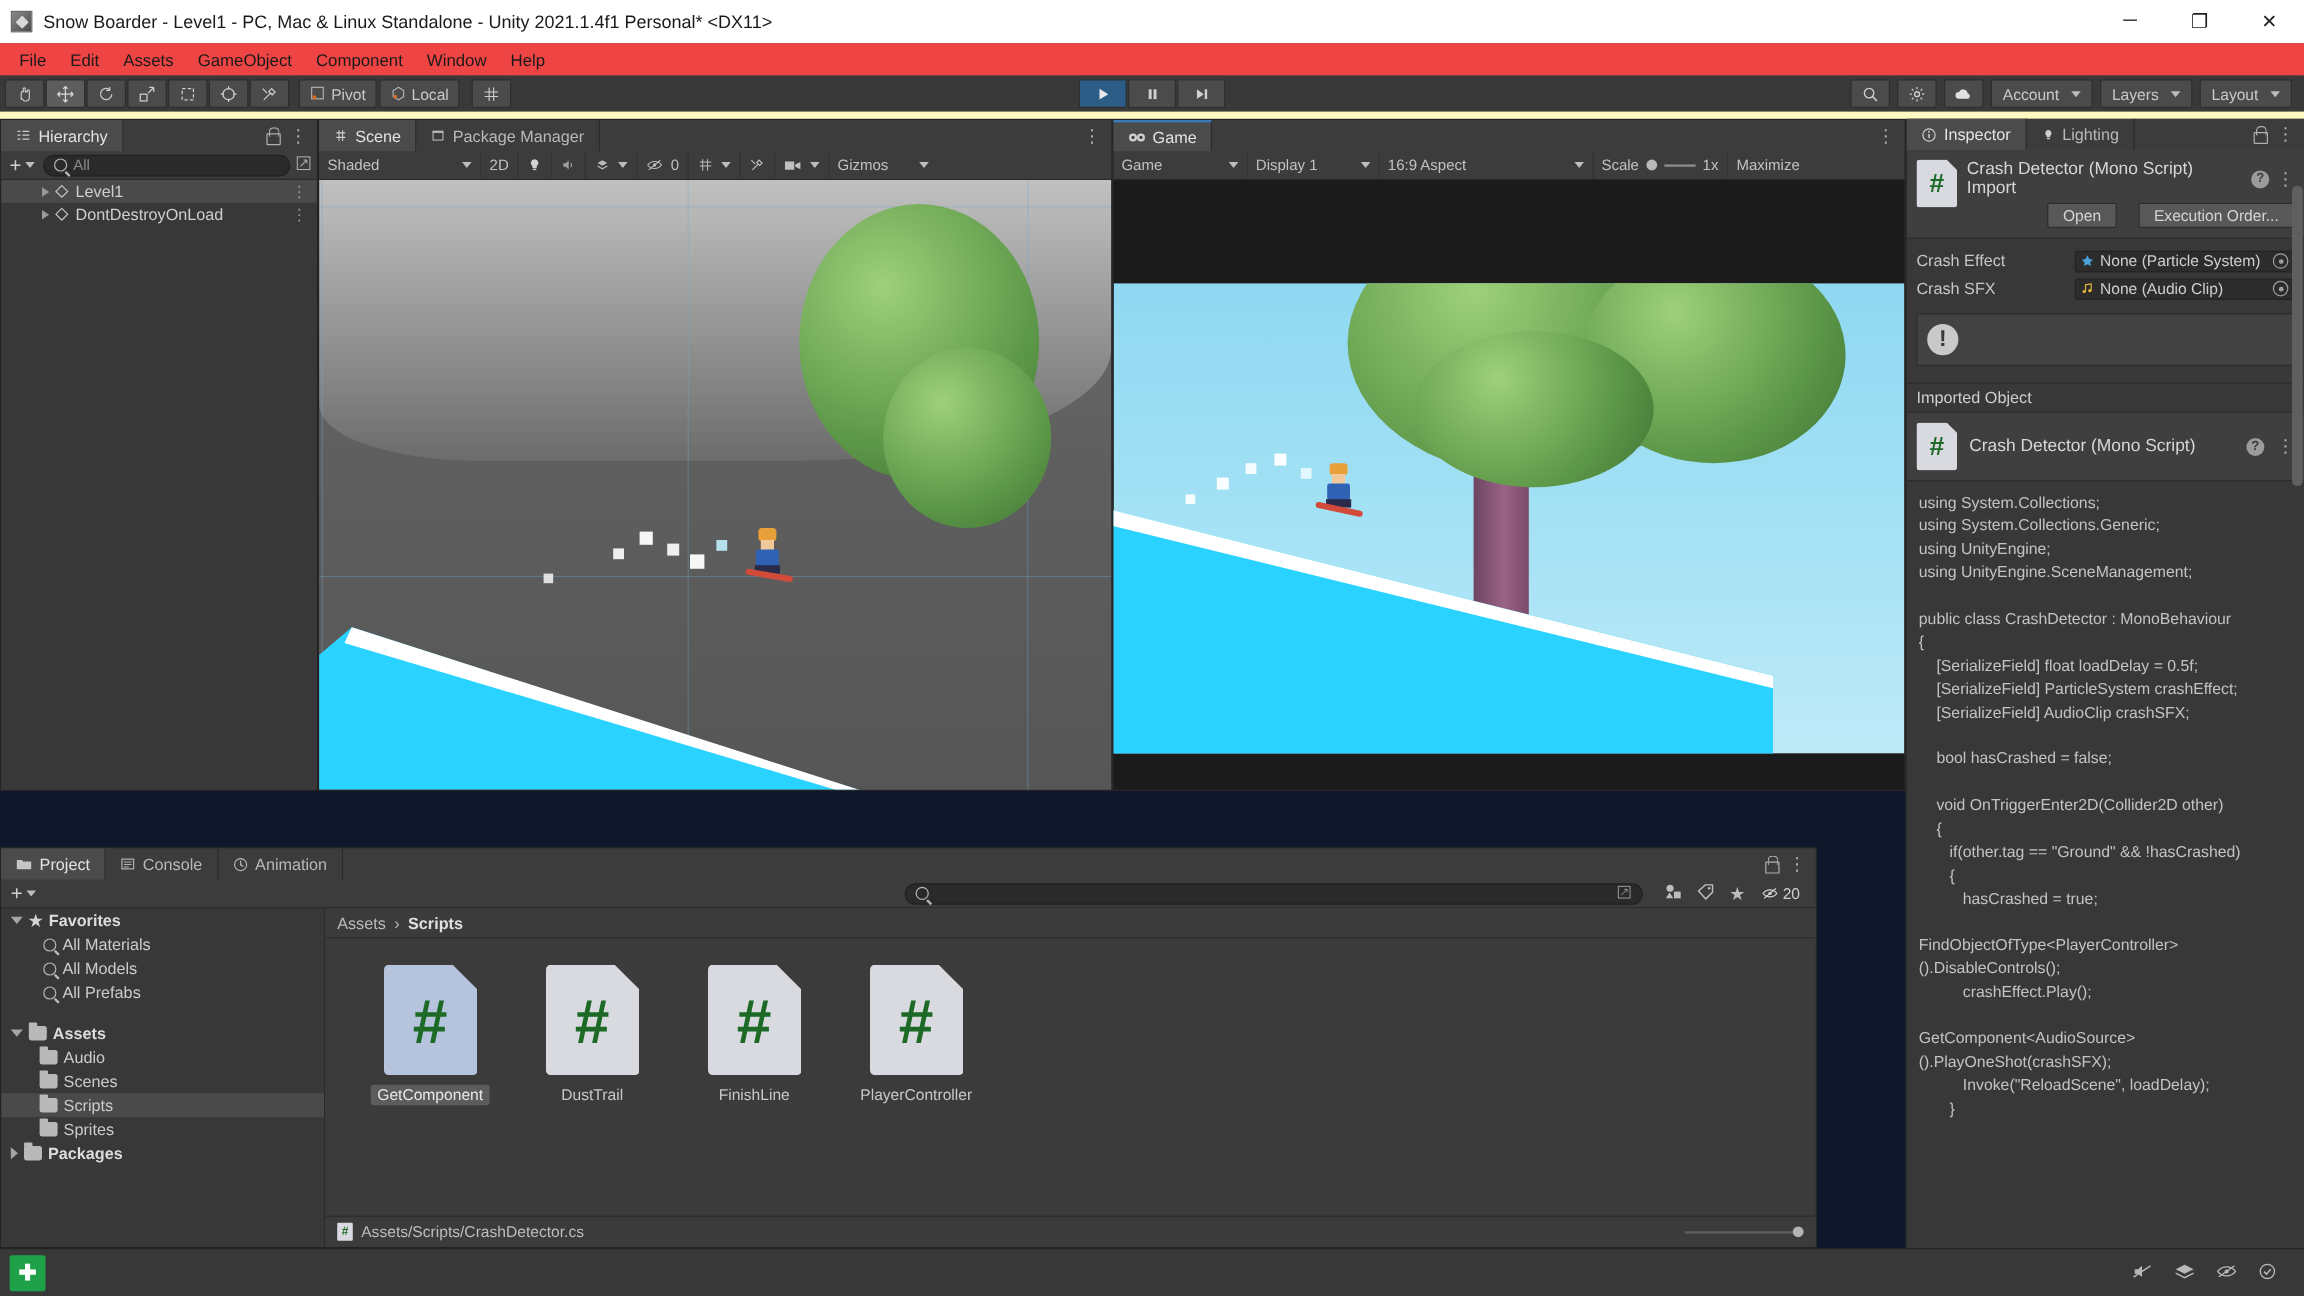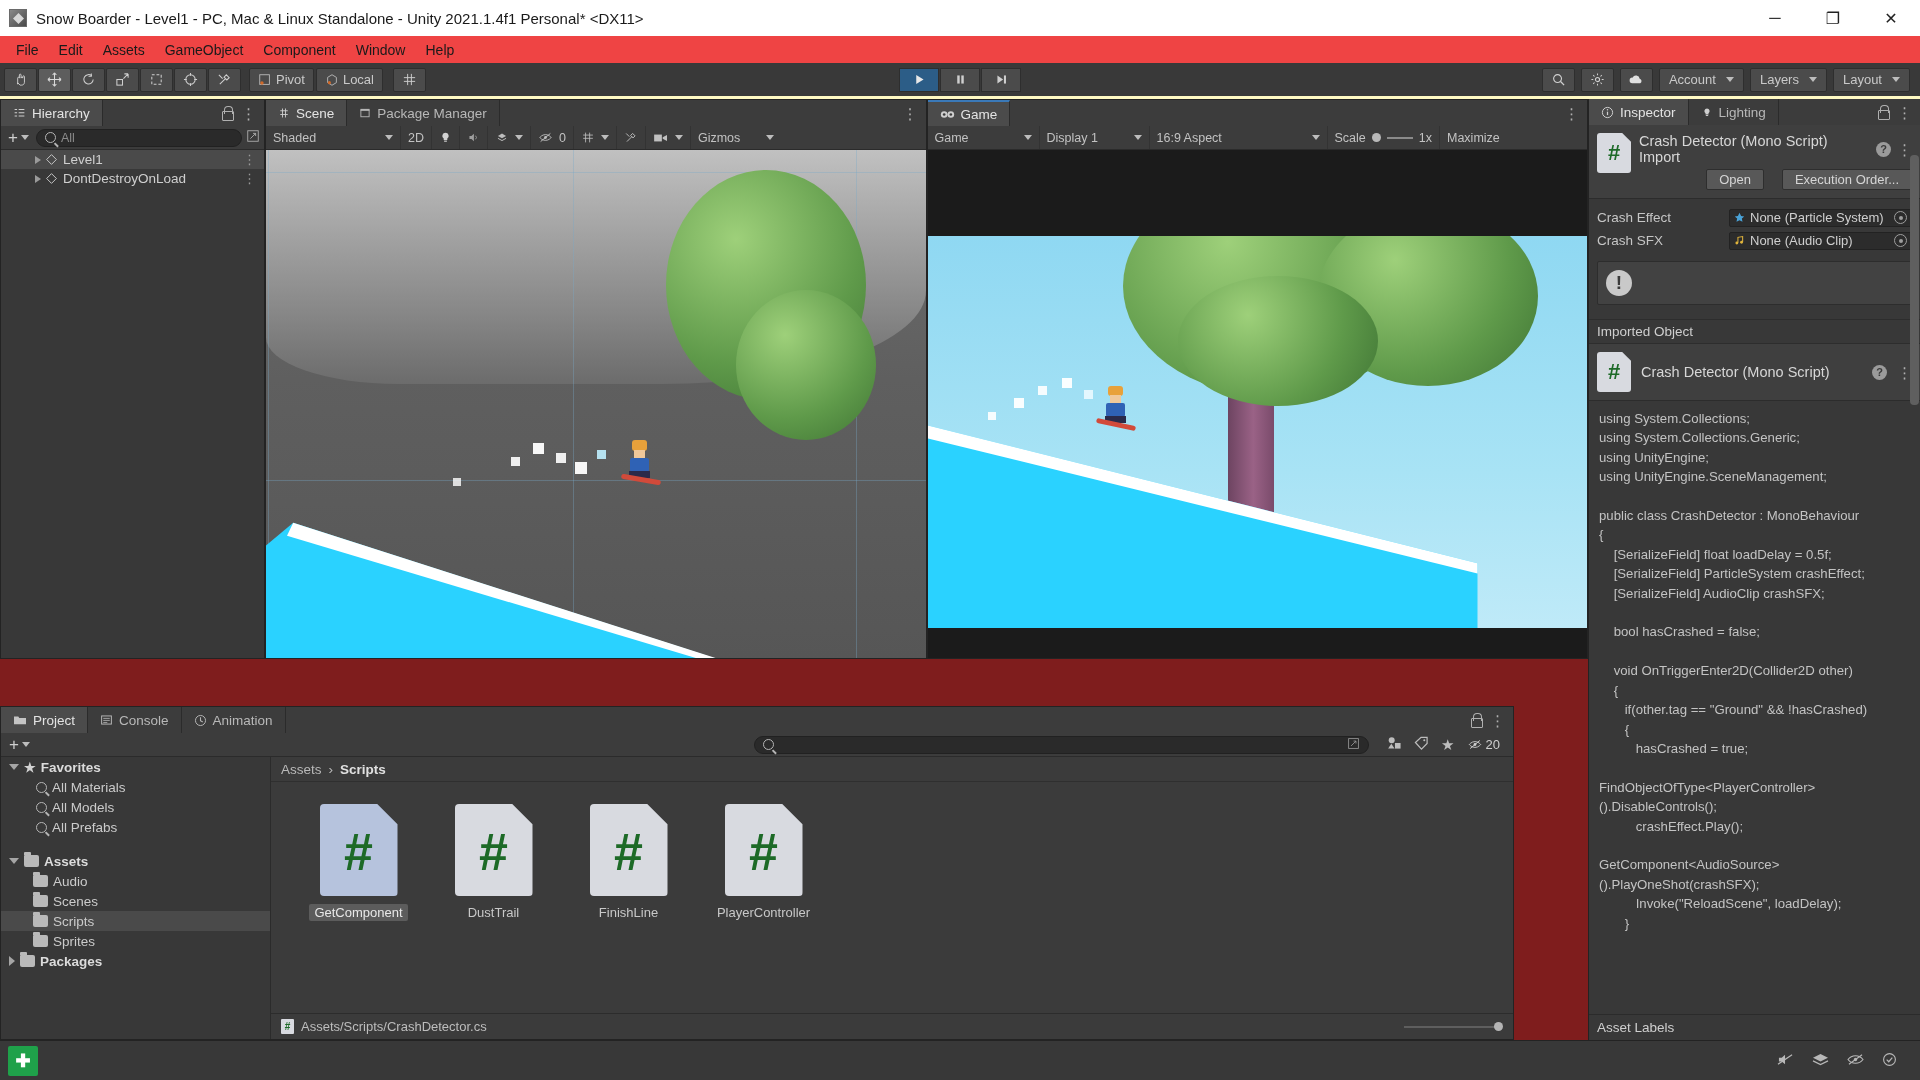--- a/index.html
+++ b/index.html
@@ -36,21 +36,21 @@
 
   
   .menubar {
     height: 27px; background: #ef4444; display: flex; align-items: center;
     flex: 0 0 27px; padding-left: 6px; color: #1a1a1a; font-size: 14px;
   }
   .menubar .mi { padding: 3px 10px; cursor: default; white-space: nowrap; }
 
   
   .toolbar {
-    height: 36px; background: #393939; border-bottom: 3px solid #fef9c3;
+    height: 36px; background: #393939; border-bottom: 6px solid #fef9c3;
     display: flex; align-items: center; flex: 0 0 36px; padding: 0 4px;
     position: relative;
   }
   .tgroup { display: flex; align-items: center; gap: 1px; margin-right: 8px; }
   .tbtn {
     width: 33px; height: 24px; background: #4b4b4b; border: 1px solid #2e2e2e;
     display: flex; align-items: center; justify-content: center; border-radius: 2px;
   }
   .tbtn.active { background: #5d5d5d; }
   .tbtn svg { display:block; }
@@ -70,21 +70,21 @@
   .play-btn.playing { background: #2c5d87; }
   .toolbar-right { margin-left: auto; display: flex; align-items: center; gap: 6px; padding-right: 6px; }
   .tb-drop {
     height: 24px; background: #4b4b4b; border: 1px solid #2e2e2e; border-radius: 2px;
     display: flex; align-items: center; gap: 10px; padding: 0 9px; color: #c9c9c9; font-size: 13px;
   }
   .caret { width: 0; height: 0; border-left: 5px solid transparent; border-right: 5px solid transparent; border-top: 6px solid #bdbdbd; }
   .caret.sm { border-left-width: 4px; border-right-width: 4px; border-top-width: 5px; }
 
   
-  .body { flex: 1 1 auto; display: flex; min-height: 0; background: #7f1d1d; }
+  .body { flex: 1 1 auto; display: flex; min-height: 0; background: #0f172a; }
   .col { display: flex; flex-direction: column; min-width: 0; min-height: 0; }
 
   
   .panel { background: #383838; border: 1px solid #232323; display: flex; flex-direction: column; min-height: 0; min-width: 0; }
   .tabbar { height: 26px; background: #3c3c3c; display: flex; align-items: stretch; position: relative; flex: 0 0 26px; }
   .tab {
     display: flex; align-items: center; gap: 6px; padding: 0 12px; font-size: 13.5px;
     color: #b8b8b8; background: transparent; border-right: 1px solid #2b2b2b;
   }
   .tab.active { background: #4b4b4b; color: #e3e3e3; }
@@ -704,21 +704,20 @@
 GetComponent&lt;AudioSource&gt;().PlayOneShot(crashSFX);
           Invoke("ReloadScene", loadDelay);
        }
 </div>
 
         <div class="insp-vscroll">
           <div class="thumb"></div>
         </div>
       </div>
 
-      <div class="asset-labels">Asset Labels</div>
     </div>
   </div>
 
   <div class="panel" style="position:absolute;left:0;bottom:40px;width:1514px;height:334px;">
     <div class="tabbar">
       <div class="tab active">
         <svg width="14" height="12" viewBox="0 0 16 14">
             <path d="M1 3h5l1.2 1.6H15V12H1z" fill="#c4c4c4"></path>
           </svg>
         <span>Project</span>

